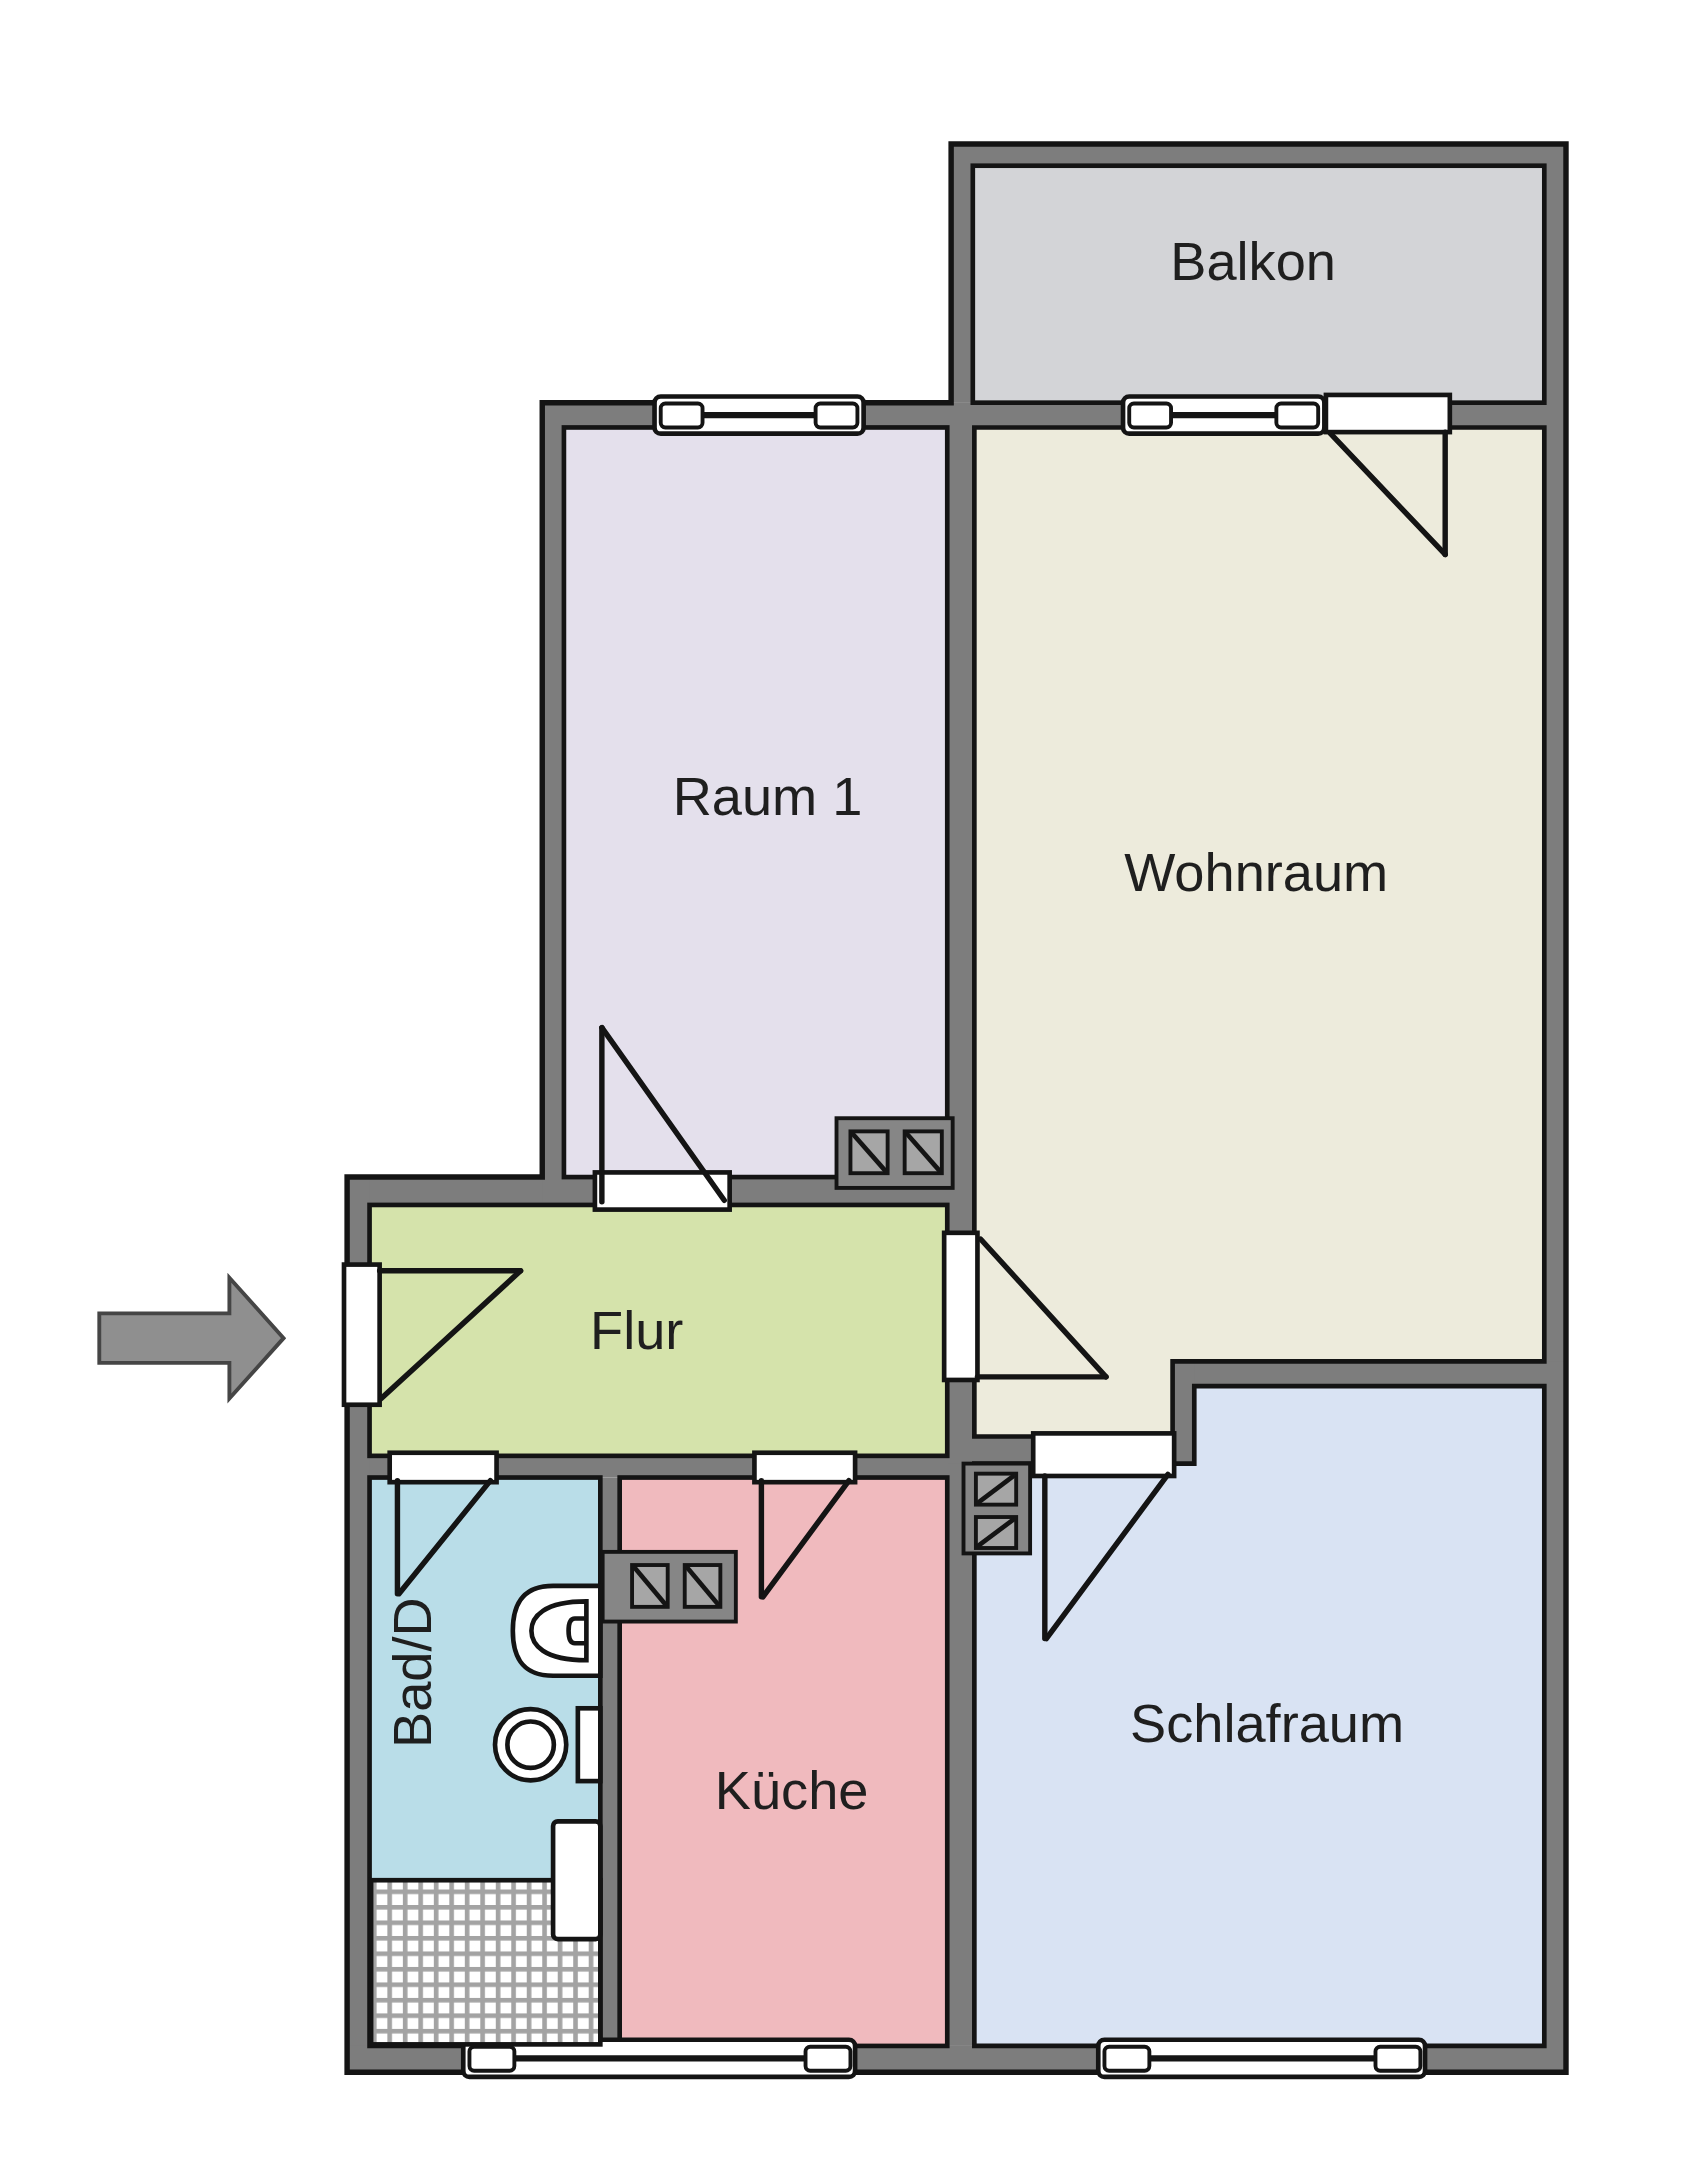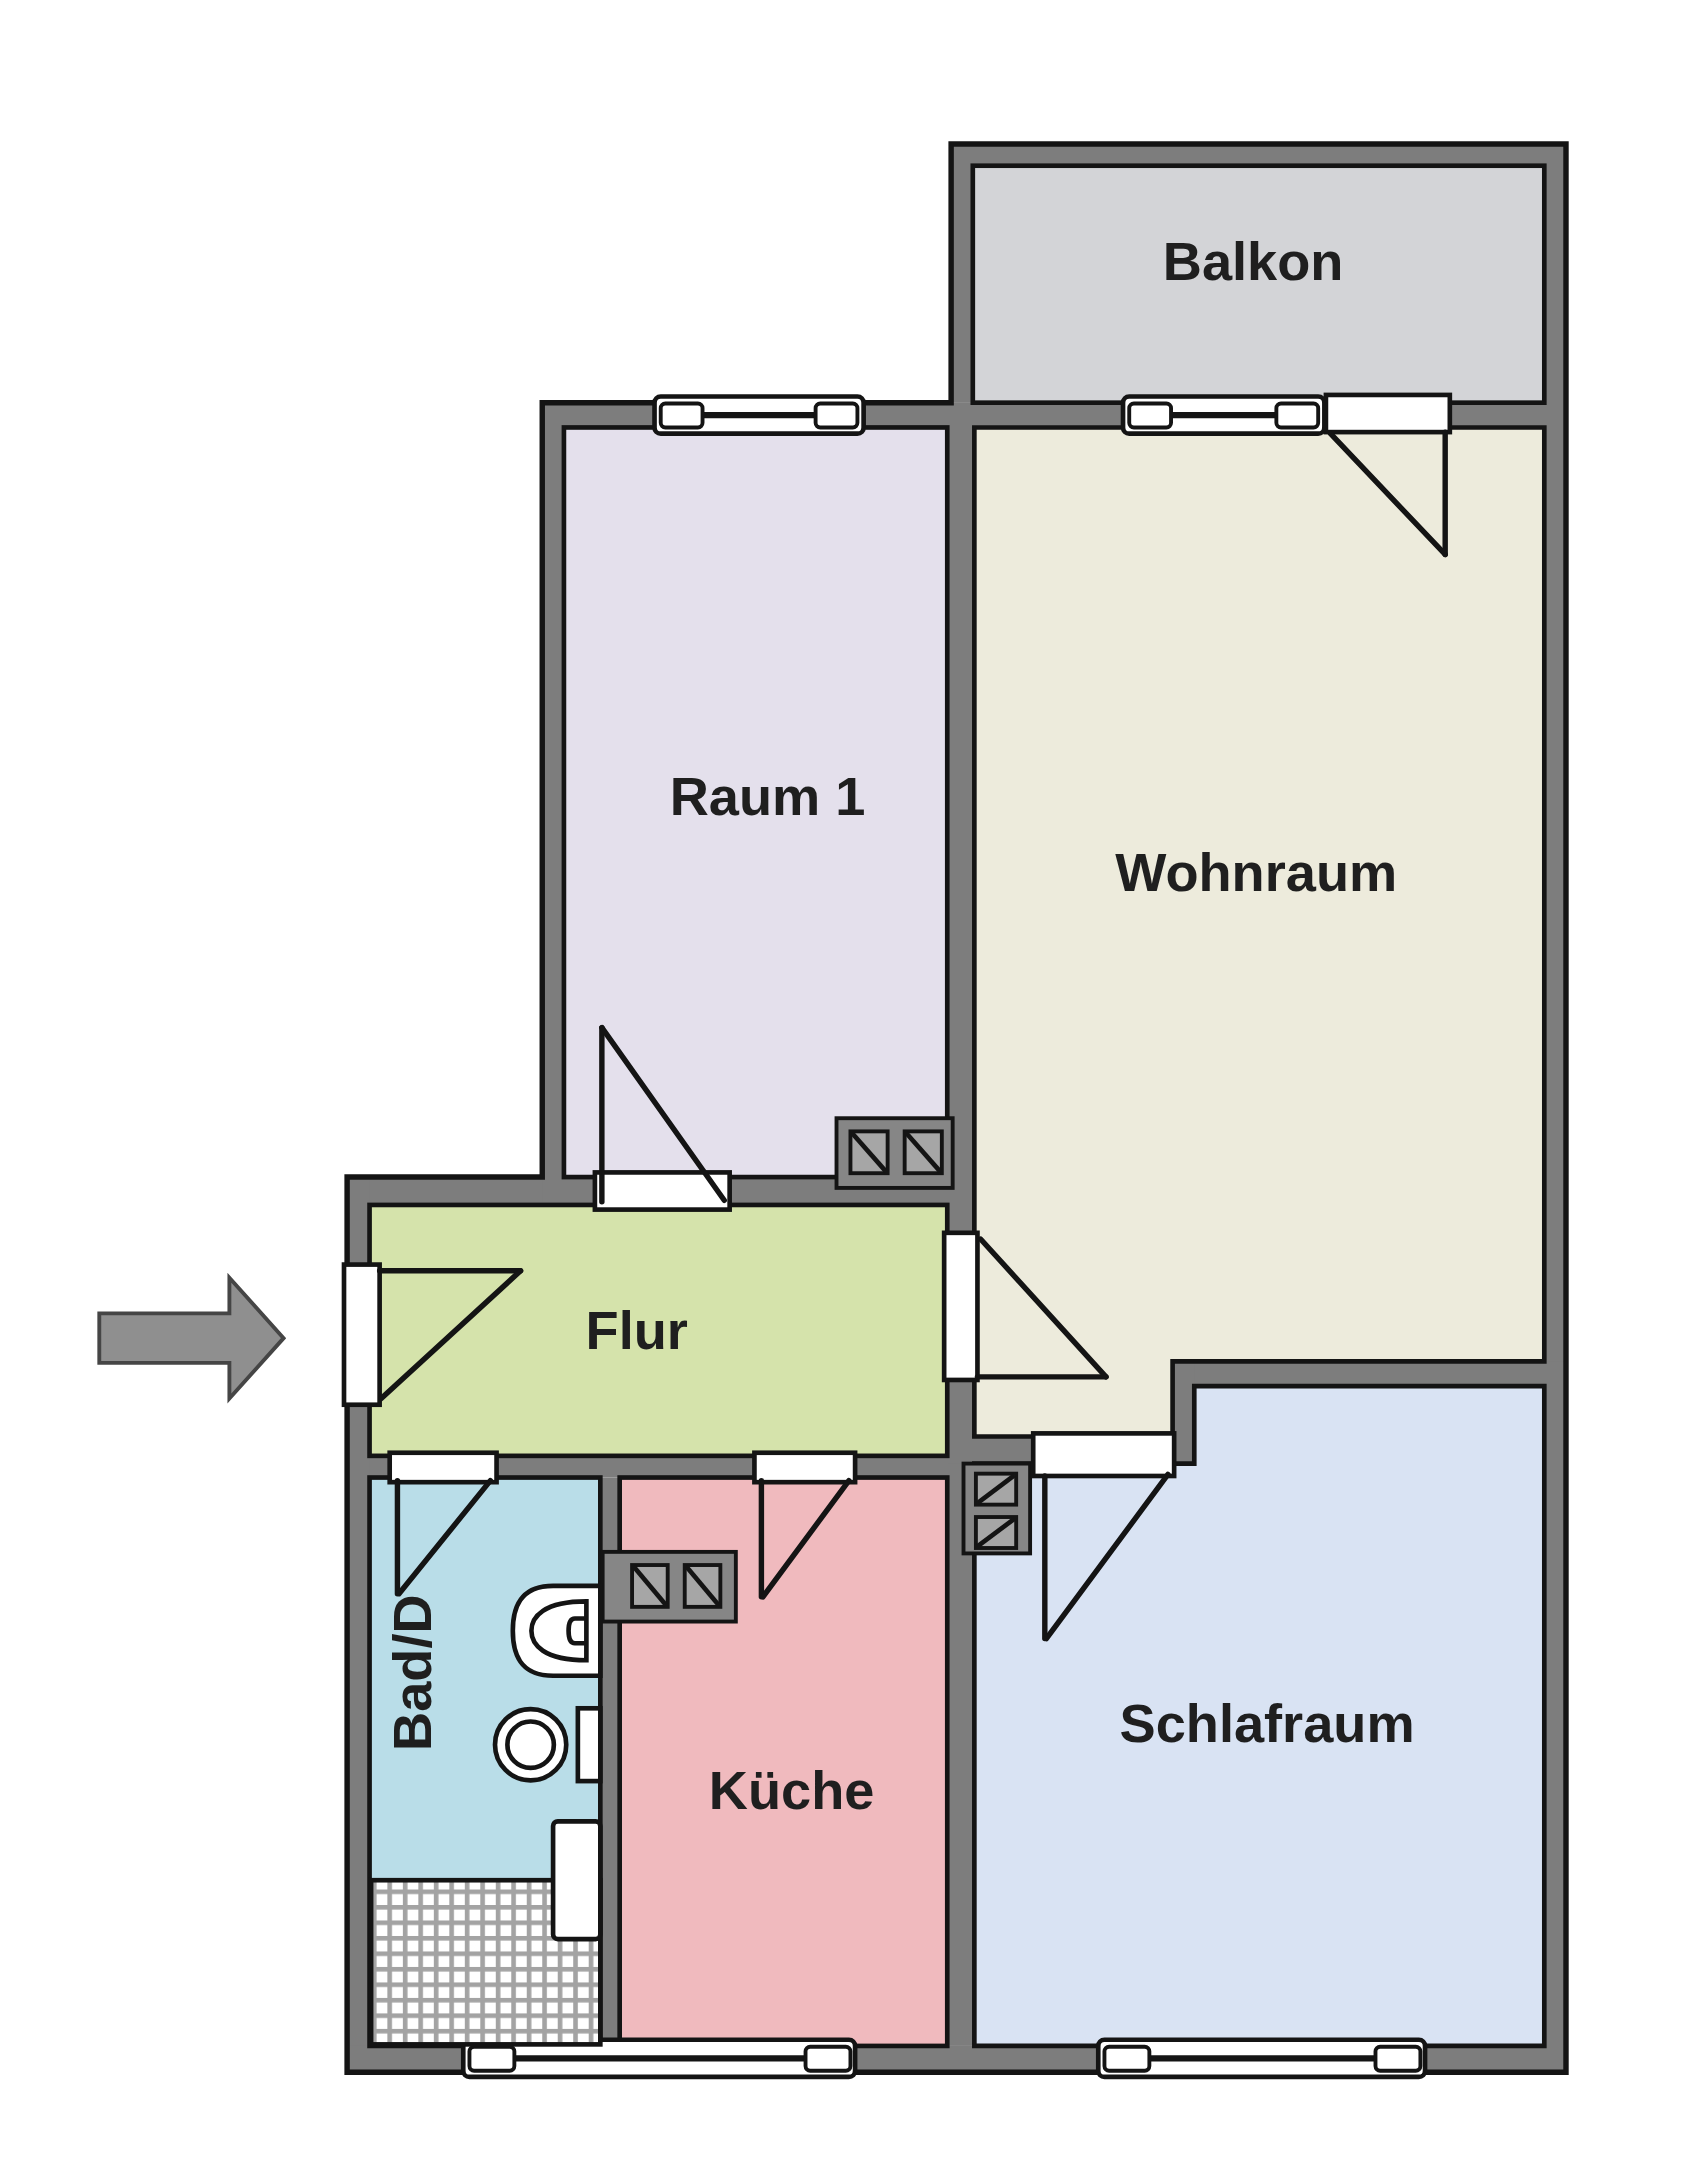--- a/index.html
+++ b/index.html
@@ -1,17 +1,17 @@
 <!DOCTYPE html>
 <html style="font-size:12.4px"><head>
 <meta charset="utf-8">
 <style>
   html,body{margin:0;padding:0;background:#ffffff;}
   .stage{position:relative;width:1600px;height:2183px;background:#ffffff;overflow:hidden;
-         font-family:"Liberation Sans", sans-serif;font-weight:bold;}
+         font-family:"Liberation Sans", sans-serif;}
   svg{position:absolute;left:0;top:0;}
   text{font-family:"Liberation Sans", sans-serif;fill:#1f1f1f;}
   .room-label{font-size:70px;}
 </style>
 </head>
 <body>
 
 <div class="stage">
 <svg width="1704" height="2183" viewBox="0 0 2200 2819">
   <defs>

